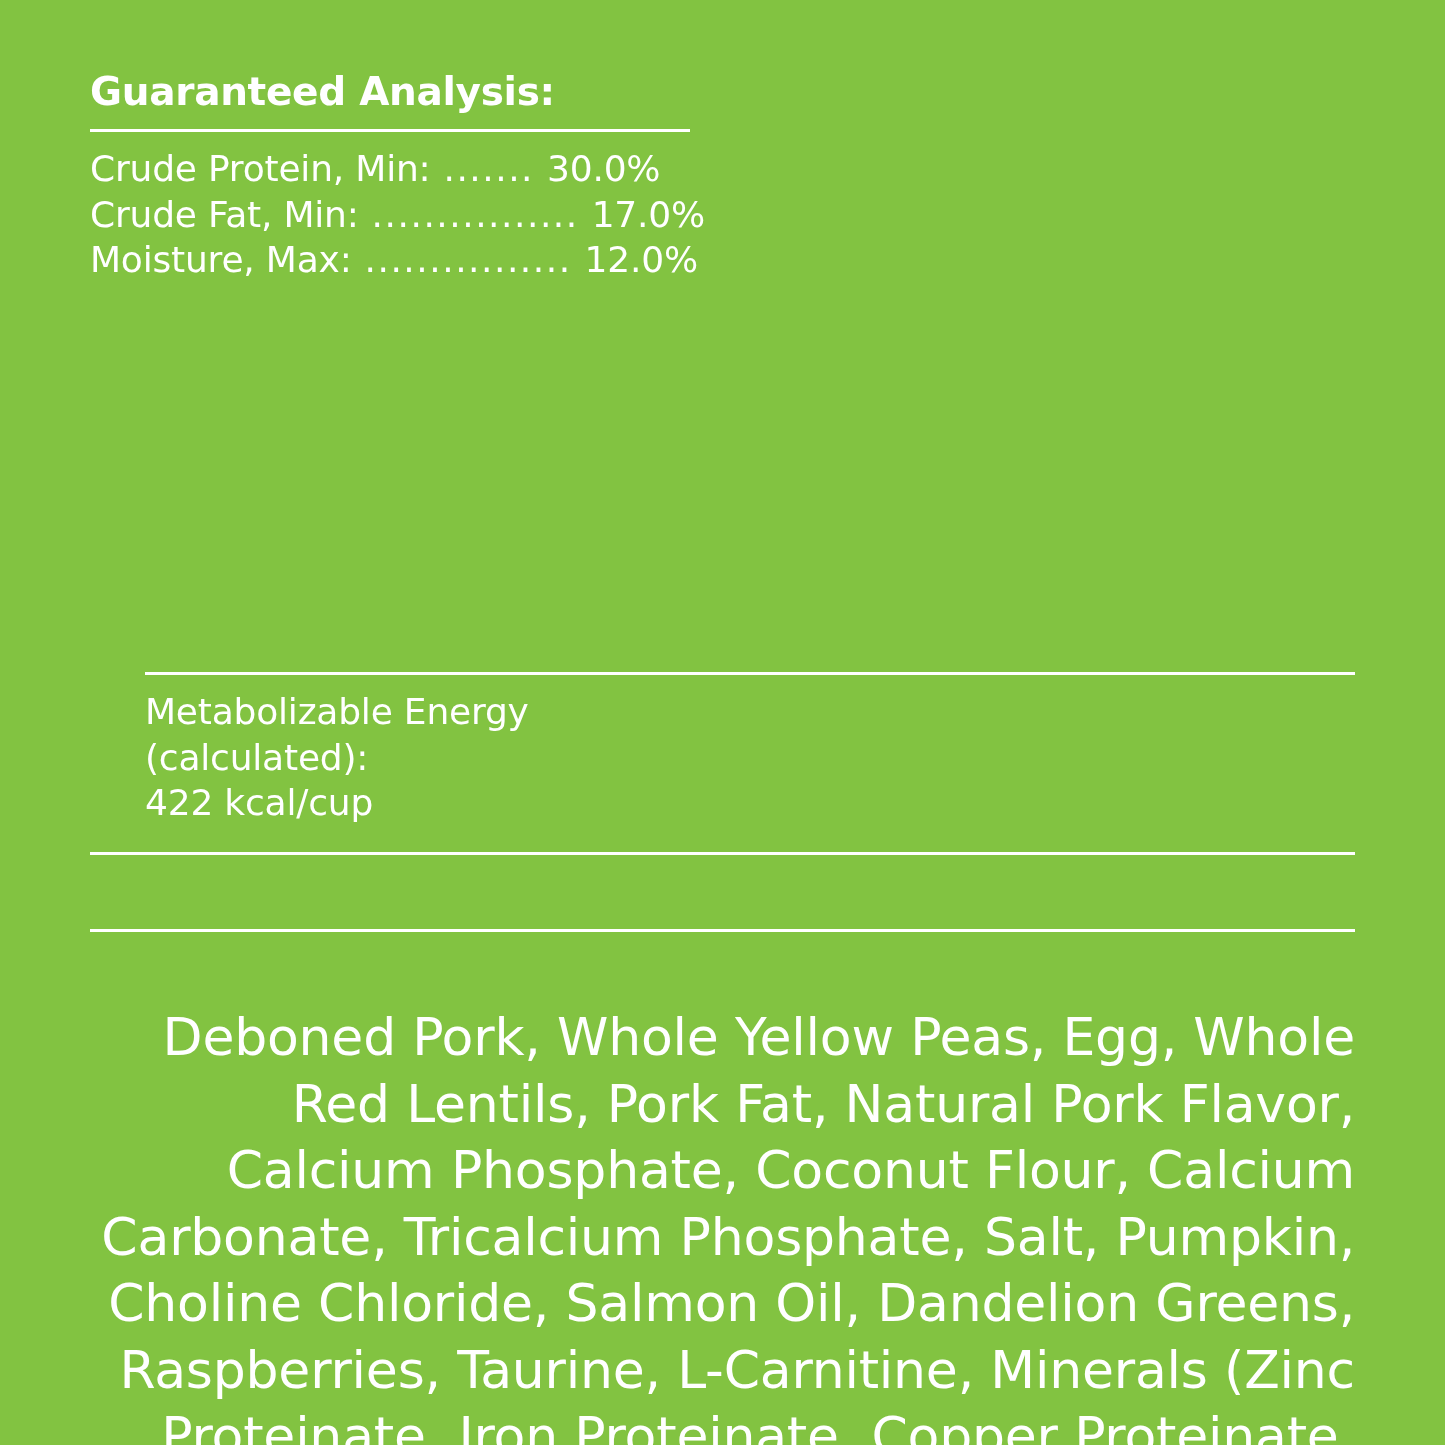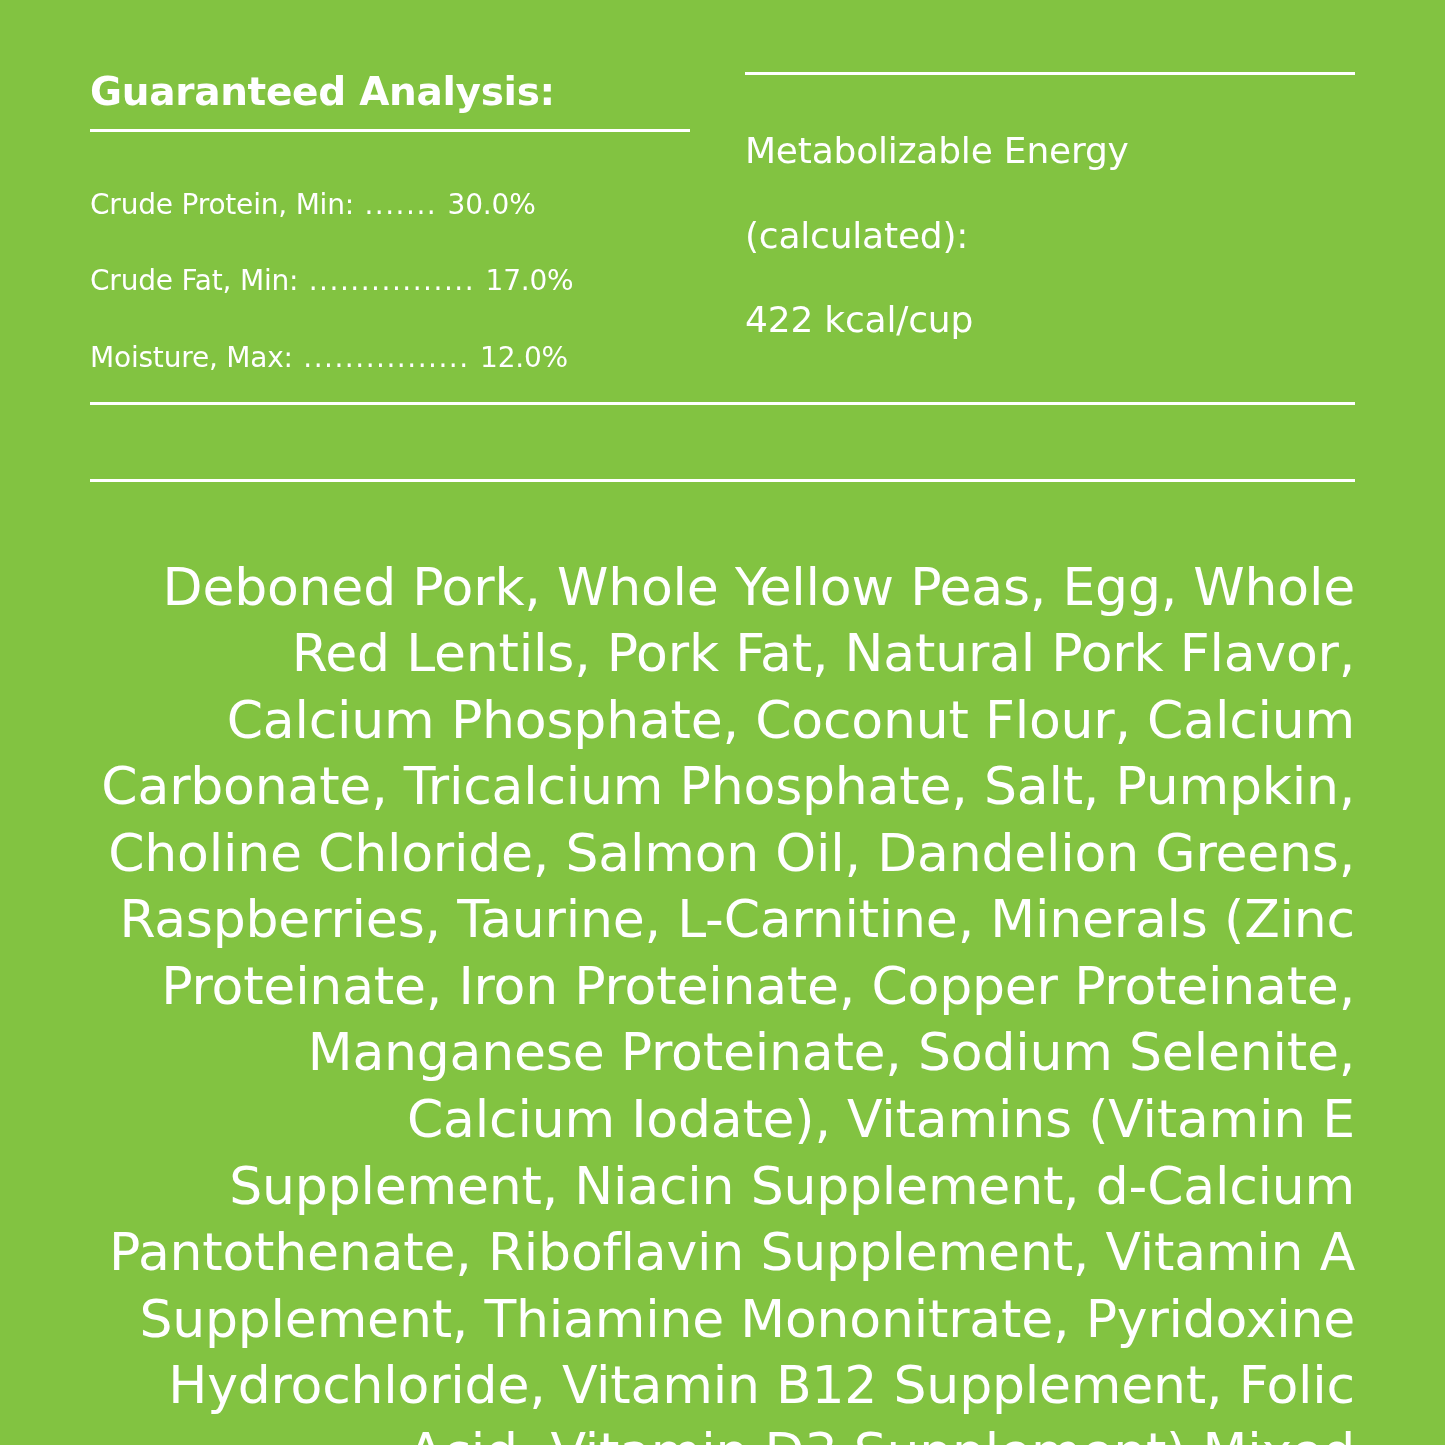--- a/index.html
+++ b/index.html
@@ -16,21 +16,21 @@
   }
   .page {
     position: relative;
     width: 1445px;
     height: 1445px;
     box-sizing: border-box;
     padding: 0 90px;
   }
   .top-row {
     display: flex;
-    flex-direction: row;
+    flex-direction: column;
     padding-top: 72px;
   }
   .col-left {
     width: 600px;
     flex: 0 0 600px;
   }
   .col-right {
     flex: 1 1 auto;
     padding-left: 55px;
   }
@@ -47,45 +47,43 @@
     border-top: 3px solid #ffffff;
     margin: 0;
     width: 100%;
   }
   .ga-list {
     margin: 0;
     padding: 14px 0 0 0;
     list-style: none;
   }
   .ga-row {
-    font-size: 28px;
+    font-size: 36px;
     line-height: 1.27;
     white-space: nowrap;
     letter-spacing: -0.2px;
-    margin-top: 41px;
   }
   .ga-label {
     display: inline;
   }
   .ga-dots {
     display: inline;
     letter-spacing: 1.5px;
   }
   .ga-value {
     display: inline;
   }
   .calorie-body {
     font-size: 36px;
     line-height: 1.27;
     padding-top: 14px;
     letter-spacing: -0.2px;
   }
   .calorie-body div {
     white-space: nowrap;
-    margin-top: 39px;
   }
   .mid-rule-wrap {
     padding-top: 26px;
   }
   .ingredients-block {
     padding-top: 74px;
   }
   .ingredients-text {
     font-size: 52px;
     line-height: 1.28;

